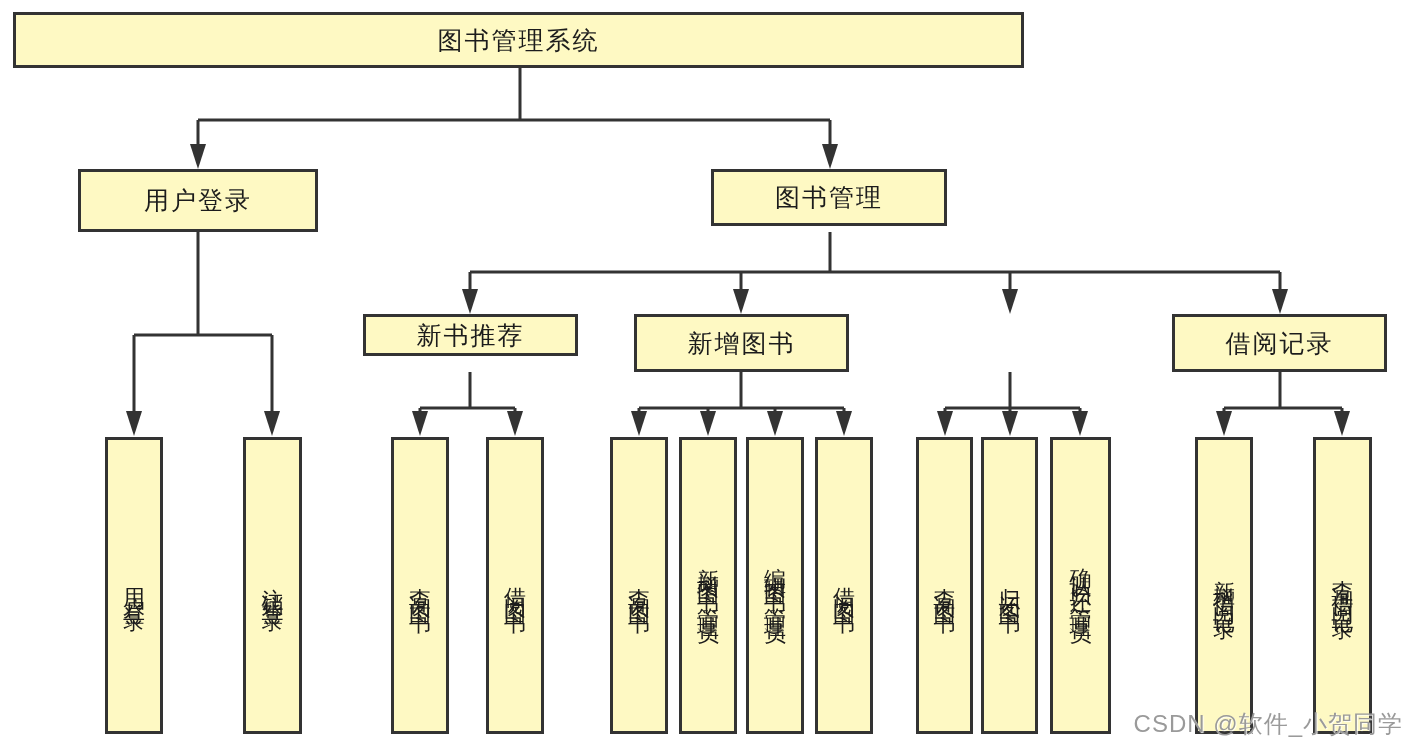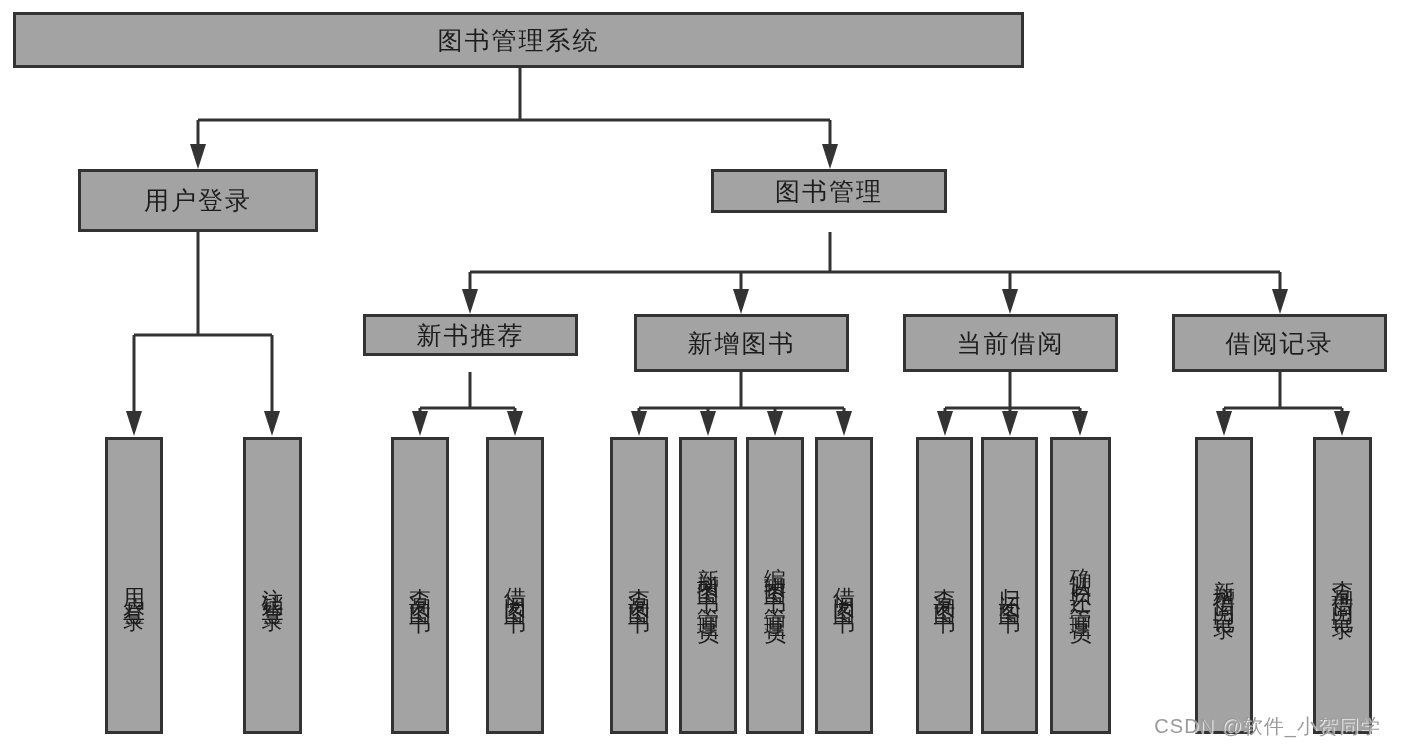--- a/index.html
+++ b/index.html
@@ -11,44 +11,44 @@
     font-family: "Liberation Sans", sans-serif;
     overflow: hidden;
   }
   .wires {
     position: absolute;
     left: 0; top: 0;
   }
   .node {
     position: absolute;
     box-sizing: border-box;
-    background: #a3a3a3;
+    background: #fef9c3;
     border: 3px solid #333333;
     display: flex;
     align-items: center;
     justify-content: center;
     color: #1c1c1c;
   }
   .hnode {
     font-size: 25px;
     letter-spacing: 2px;
     white-space: nowrap;
   }
   .vnode {
     writing-mode: vertical-rl;
     text-orientation: mixed;
     font-size: 22px;
     letter-spacing: 8px;
     line-height: 1;
   }
   .watermark {
     position: absolute;
-    right: 24px;
+    right: 2px;
     bottom: 7px;
-    font-size: 20px;
+    font-size: 24px;
     color: #9a9a9a;
     letter-spacing: 1px;
     text-shadow: 1px 1px 1px rgba(255,255,255,0.9);
     white-space: nowrap;
   }
 </style>
 </head>
 <body>
 
 <div class="canvas">
@@ -96,32 +96,29 @@
     </g>
   </svg>
 
   <div class="node hnode" style="left:13px; top:12px; width:1011px; height:56px;">
     <span>图书管理系统</span>
   </div>
 
   <div class="node hnode" style="left:78px; top:169px; width:240px; height:63px;">
     <span>用户登录</span>
   </div>
-  <div class="node hnode" style="left:711px; top:169px; width:236px; height:44px;">
+  <div class="node hnode" style="left:711px; top:169px; width:236px; height:57px;">
     <span>图书管理</span>
   </div>
 
   <div class="node hnode" style="left:363px; top:314px; width:215px; height:42px;">
     <span>新书推荐</span>
   </div>
   <div class="node hnode" style="left:634px; top:314px; width:215px; height:58px;">
     <span>新增图书</span>
-  </div>
-  <div class="node hnode" style="left:903px; top:314px; width:215px; height:58px;">
-    <span>当前借阅</span>
   </div>
   <div class="node hnode" style="left:1172px; top:314px; width:215px; height:58px;">
     <span>借阅记录</span>
   </div>
 
   <div class="node vnode" style="left:105px; top:437px; width:58px; height:297px;">
     <span>用户登录</span>
   </div>
   <div class="node vnode" style="left:243px; top:437px; width:59px; height:297px;">
     <span>注销登录</span>

